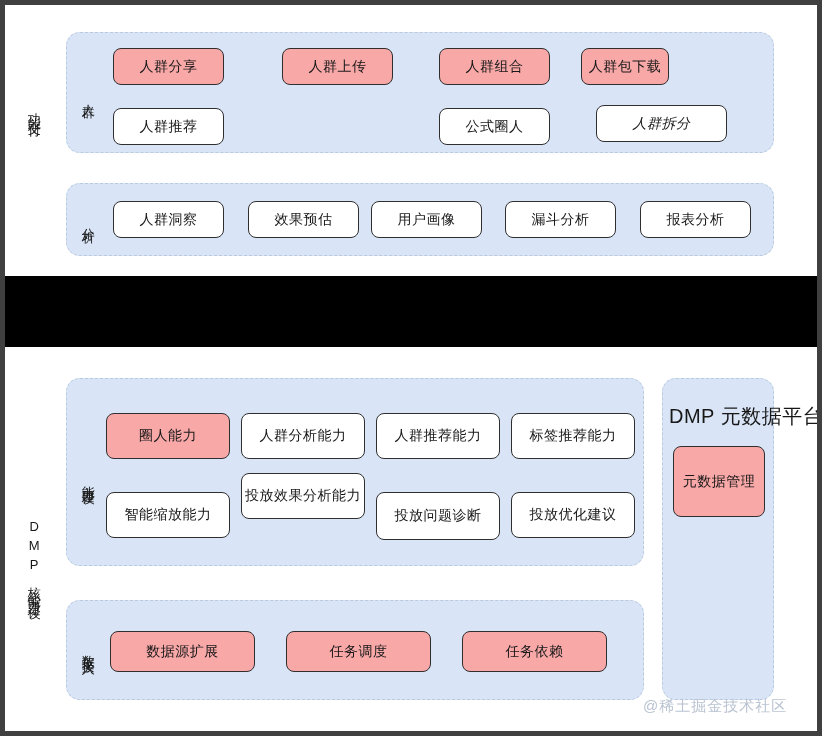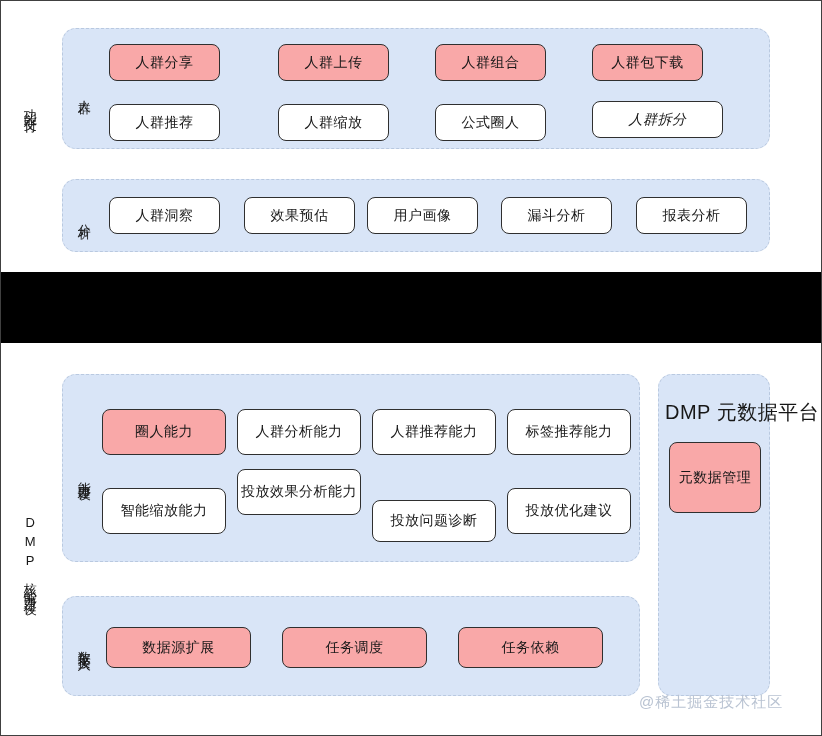--- a/index.html
+++ b/index.html
@@ -9,21 +9,21 @@
   }
   body {
     font-family: "Liberation Sans", "DejaVu Sans", sans-serif;
   }
   #canvas {
     position: relative;
     width: 822px;
     height: 736px;
     background: #ffffff;
     box-sizing: border-box;
-    border: 1px solid #404040;
+    border: 5px solid #404040;
     overflow: hidden;
   }
 
   
   .group {
     position: absolute;
     background: #d9e5f7;
     border: 1px dashed #b9c9e0;
     border-radius: 14px;
     box-sizing: border-box;
@@ -105,24 +105,23 @@
 
   <div class="vlabel vlabel-outer" style="left:22px; top:55px; height:100px;">功能交付</div>
 
   <div class="group" style="left:61px; top:27px; width:708px; height:121px;">
   </div>
   <div class="vlabel vlabel-inner" style="left:76px; top:70px; height:42px;">人群</div>
 
   <div class="node pink" style="left:108px; top:43px; width:111px; height:37px;">人群分享</div>
   <div class="node pink" style="left:277px; top:43px; width:111px; height:37px;">人群上传</div>
   <div class="node pink" style="left:434px; top:43px; width:111px; height:37px;">人群组合</div>
-  <div class="node pink" style="left:591px; top:43px; width:111px; height:37px;">人群包下载</div>
+  <div class="node pink" style="left:576px; top:43px; width:88px; height:37px;">人群包下载</div>
 
   <div class="node white" style="left:108px; top:103px; width:111px; height:37px;">人群推荐</div>
-  <div class="node white" style="left:277px; top:103px; width:111px; height:37px;">人群缩放</div>
   <div class="node white" style="left:434px; top:103px; width:111px; height:37px;">公式圈人</div>
   <div class="node white" style="left:591px; top:100px; width:131px; height:37px;font-style:italic;">人群拆分</div>
 
   <div class="group" style="left:61px; top:178px; width:708px; height:73px;">
   </div>
   <div class="vlabel vlabel-inner" style="left:76px; top:194px; height:42px;">分析</div>
 
   <div class="node white" style="left:108px; top:196px; width:111px; height:37px;">人群洞察</div>
   <div class="node white" style="left:366px; top:196px; width:111px; height:37px;">用户画像</div>
   <div class="node white" style="left:243px; top:196px; width:111px; height:37px;">效果预估</div>
@@ -137,21 +136,21 @@
   </div>
   <div class="vlabel vlabel-inner" style="left:76px; top:431px; height:86px;">能力建设</div>
 
   <div class="node pink" style="left:101px; top:408px; width:124px; height:46px;">圈人能力</div>
   <div class="node white" style="left:236px; top:408px; width:124px; height:46px;">人群分析能力</div>
   <div class="node white" style="left:371px; top:408px; width:124px; height:46px;">人群推荐能力</div>
   <div class="node white" style="left:506px; top:408px; width:124px; height:46px;">标签推荐能力</div>
 
   <div class="node white" style="left:101px; top:487px; width:124px; height:46px;">智能缩放能力</div>
   <div class="node white" style="left:236px; top:468px; width:124px; height:46px;font-family:Liberation Serif, serif;">投放效果分析能力</div>
-  <div class="node white" style="left:371px; top:487px; width:124px; height:42px;margin-top:12px;">投放问题诊断</div>
+  <div class="node white" style="left:371px; top:487px; width:124px; height:48px;">投放问题诊断</div>
   <div class="node white" style="left:506px; top:487px; width:124px; height:46px;">投放优化建议</div>
 
   <div class="group" style="left:61px; top:595px; width:578px; height:100px;">
   </div>
   <div class="vlabel vlabel-inner" style="left:76px; top:612px; height:64px;">数据接入</div>
 
   <div class="node pink" style="left:105px; top:626px; width:145px; height:41px;">数据源扩展</div>
   <div class="node pink" style="left:281px; top:626px; width:145px; height:41px;">任务调度</div>
   <div class="node pink" style="left:457px; top:626px; width:145px; height:41px;">任务依赖</div>
 

